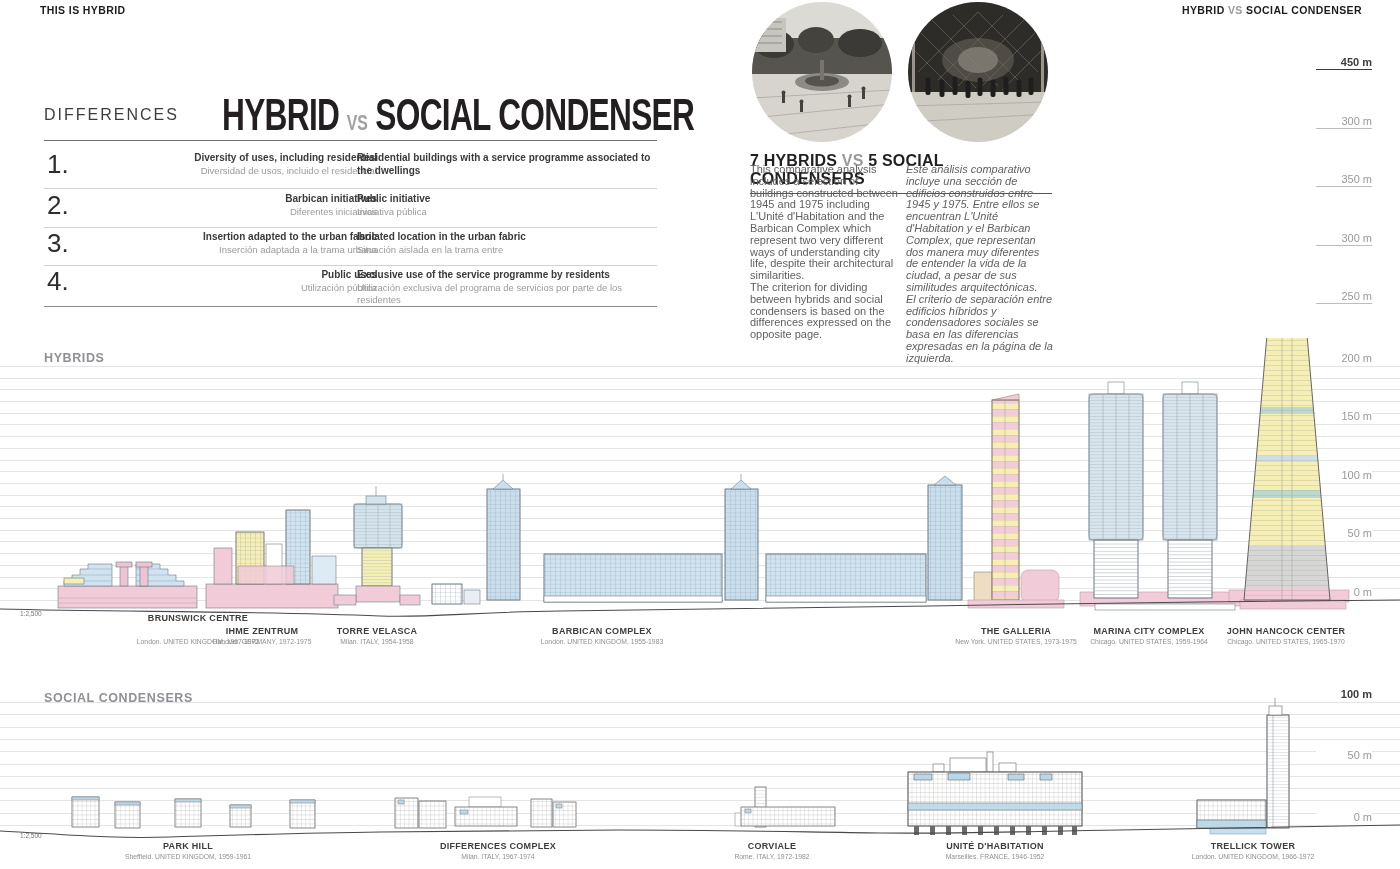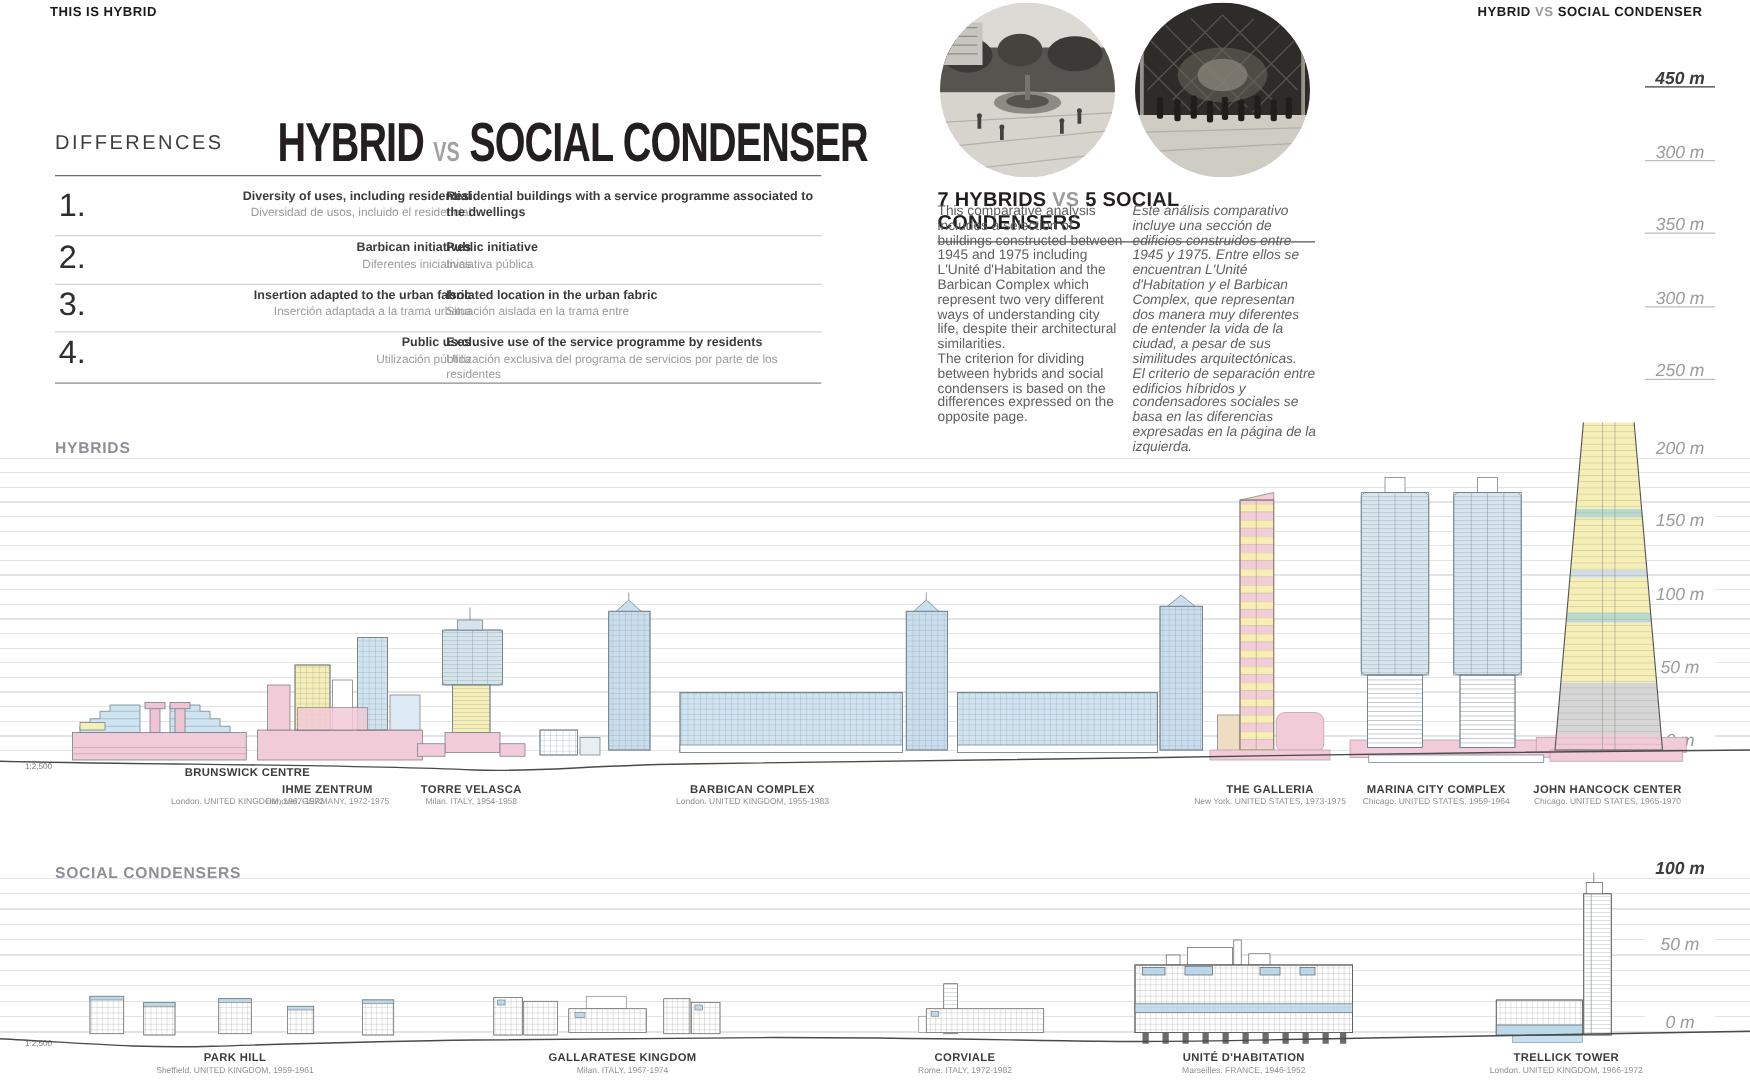--- a/index.html
+++ b/index.html
@@ -31,21 +31,21 @@
   .cmp-col{top:164px;width:148px;font-size:11px;line-height:11.8px;color:#5f5f5f;white-space:pre-line;}
   .cmp-en{left:750px;}
   .cmp-es{left:906px;font-style:italic;}
   
   .photo{top:2px;width:140px;height:140px;border-radius:50%;overflow:hidden;}
   .photo1{left:752px;}
   .photo2{left:908px;}
   
   .sec-label{left:44px;font-size:12.5px;font-weight:700;letter-spacing:.6px;color:#8f8f96;}
   .grid-band{left:0;width:1400px;background:repeating-linear-gradient(to bottom,#e4e4e4 0,#e4e4e4 1px,transparent 1px,transparent var(--sp));}
-  .tick{width:56px;text-align:center;font-size:14px;color:#9a9a9a;background:#fff;line-height:10px;font-style:italic;}
+  .tick{width:56px;text-align:right;font-size:11px;color:#9a9a9a;background:#fff;line-height:10px;}
   .tick.u{border-bottom:1px solid #bdbdbd;padding-bottom:2px;}
   .tick.dark{color:#3c3c3c;font-weight:700;border-color:#3c3c3c;}
   .scale-note{left:20px;font-size:6.5px;color:#777;}
   
   .bl-name{font-size:9px;font-weight:600;color:#3c3c3c;letter-spacing:.3px;white-space:nowrap;transform:translateX(-50%);}
   .bl-loc{font-size:6.8px;color:#8f8f8f;white-space:nowrap;transform:translateX(-50%);}
   svg{position:absolute;left:0;}
 </style>
 </head>
 <body>
@@ -460,20 +460,20 @@
 <div class="abs bl-loc" style="left:602px;top:638px">London. UNITED KINGDOM, 1955-1983</div>
 <div class="abs bl-name" style="left:1016px;top:626px">THE GALLERIA</div>
 <div class="abs bl-loc" style="left:1016px;top:638px">New York. UNITED STATES, 1973-1975</div>
 <div class="abs bl-name" style="left:1149px;top:626px">MARINA CITY COMPLEX</div>
 <div class="abs bl-loc" style="left:1149px;top:638px">Chicago. UNITED STATES, 1959-1964</div>
 <div class="abs bl-name" style="left:1286px;top:626px">JOHN HANCOCK CENTER</div>
 <div class="abs bl-loc" style="left:1286px;top:638px">Chicago. UNITED STATES, 1965-1970</div>
 
 <div class="abs bl-name" style="left:188px;top:841px">PARK HILL</div>
 <div class="abs bl-loc" style="left:188px;top:853px">Sheffield. UNITED KINGDOM, 1959-1961</div>
-<div class="abs bl-name" style="left:498px;top:841px">GALLARATESE KINGDOM</div>
+<div class="abs bl-name" style="left:498px;top:841px">DIFFERENCES COMPLEX</div>
 <div class="abs bl-loc" style="left:498px;top:853px">Milan. ITALY, 1967-1974</div>
 <div class="abs bl-name" style="left:772px;top:841px">CORVIALE</div>
 <div class="abs bl-loc" style="left:772px;top:853px">Rome. ITALY, 1972-1982</div>
 <div class="abs bl-name" style="left:995px;top:841px">UNITÉ D'HABITATION</div>
 <div class="abs bl-loc" style="left:995px;top:853px">Marseilles. FRANCE, 1946-1952</div>
 <div class="abs bl-name" style="left:1253px;top:841px">TRELLICK TOWER</div>
 <div class="abs bl-loc" style="left:1253px;top:853px">London. UNITED KINGDOM, 1966-1972</div>
 
 </body></html>

